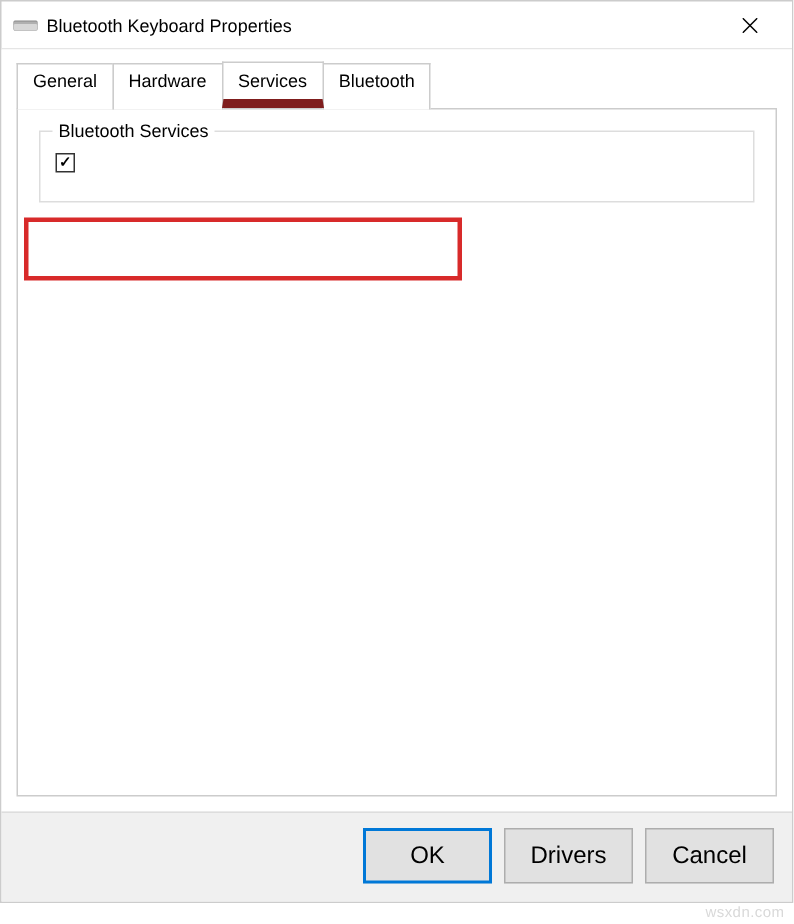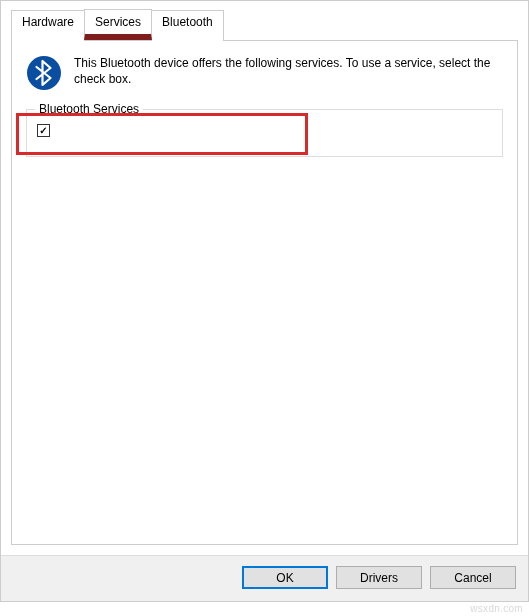--- a/index.html
+++ b/index.html
@@ -121,62 +121,69 @@
     .button-row {
       display: flex;
       justify-content: flex-end;
       gap: 8px;
       padding: 10px 12px 12px 0;
       background: #f0f0f0;
       border-top: 1px solid #ddd;
     }
     .btn {
       min-width: 86px;
-      height: 23px;
+      height: 37px;
       border: 1px solid #adadad;
       background: #e1e1e1;
-      font-size: 12px;
+      font-size: 16px;
       color: #000;
       display: flex; align-items: center; justify-content: center;
       cursor: default;
     }
     .btn.default {
       border: 2px solid #0078d7;
       background: #e1e1e1;
     }
     .watermark {
       position: absolute;
       bottom: 2px; right: 6px;
       font-size: 10px; color: #d9d9d9;
       letter-spacing: 0.3px;
       font-family: Arial, sans-serif;
     }
   </style>
 </head>
 <body>
 
 <div class="window">
+  <div class="titlebar">
+    <span class="titlebar-icon">
+      <svg width="16" height="12" viewBox="0 0 16 12">
+        <rect x="0" y="3" width="16" height="6" rx="1" fill="#b0b0b0" stroke="#888" stroke-width="0.7"></rect>
+        <rect x="0" y="5" width="16" height="4" rx="1" fill="#d7d7d7"></rect>
+      </svg>
+    </span>
+    <span class="title-text">Bluetooth Keyboard Properties</span>
+    <div class="close-btn">
+      <svg width="10" height="10" viewBox="0 0 10 10">
+        <line x1="0" y1="0" x2="10" y2="10" stroke="#000" stroke-width="1"></line>
+        <line x1="10" y1="0" x2="0" y2="10" stroke="#000" stroke-width="1"></line>
+      </svg>
+    </div>
+  </div>
 
   <div class="content">
     <div class="tabs">
+      <div class="tab">General</div>
       <div class="tab">Hardware</div>
       <div class="tab active">Services</div>
       <div class="tab">Bluetooth</div>
     </div>
 
     <div class="tab-panel">
-      <div class="info-row">
-        <span class="bt-icon">
-          <svg width="36" height="36" viewBox="0 0 36 36">
-            <circle cx="18" cy="18" r="17" fill="#0a4ea2"></circle>
-            <path d="M 16.5 6 L 16.5 30 L 24.5 23 L 10.5 12 M 16.5 6 L 24.5 13 L 10.5 24" stroke="#fff" stroke-width="2.2" fill="none" stroke-linejoin="round" stroke-linecap="round"></path>
-          </svg>
-        </span>
-        <div class="info-text">This Bluetooth device offers the following services. To use a service, select the check box.</div>
-      </div>
 
       <div class="group">
         <div class="group-label">Bluetooth Services</div>
         <div class="checkbox-row">
           <span class="checkbox checked"></span>
         </div>
       </div>
 
       <div class="highlight-box" style="left:4px; top:72px; width:292px; height:42px;"></div>
     </div>

